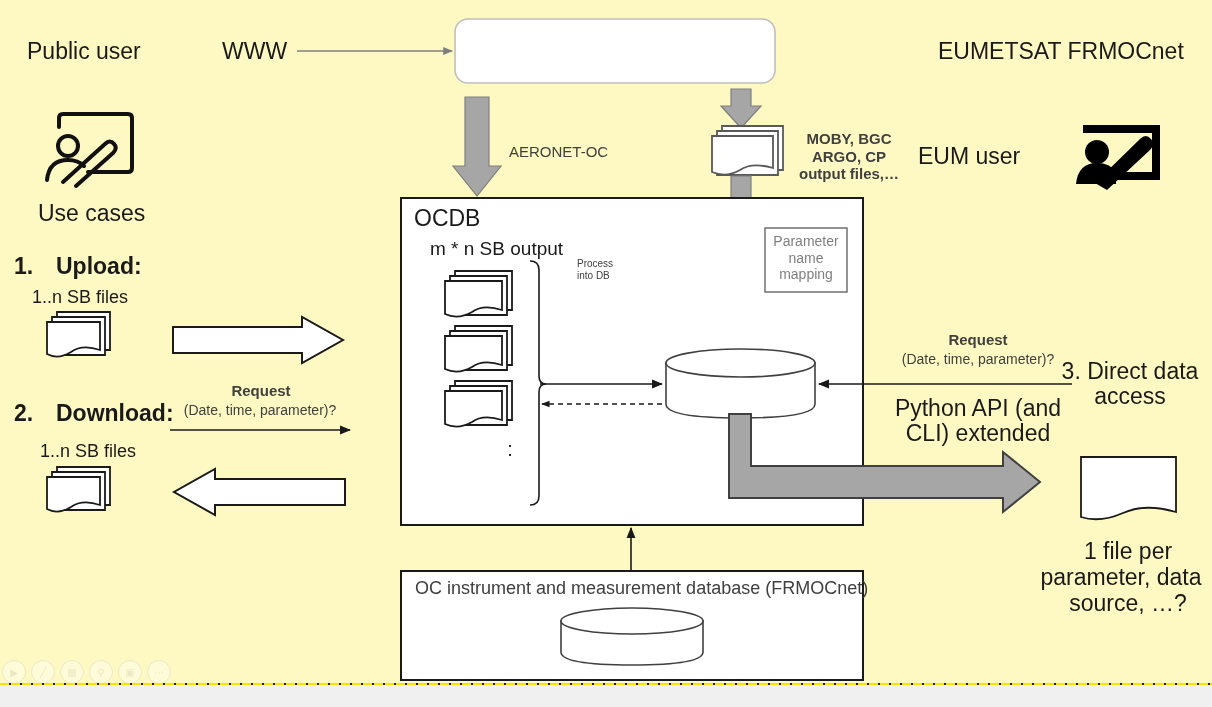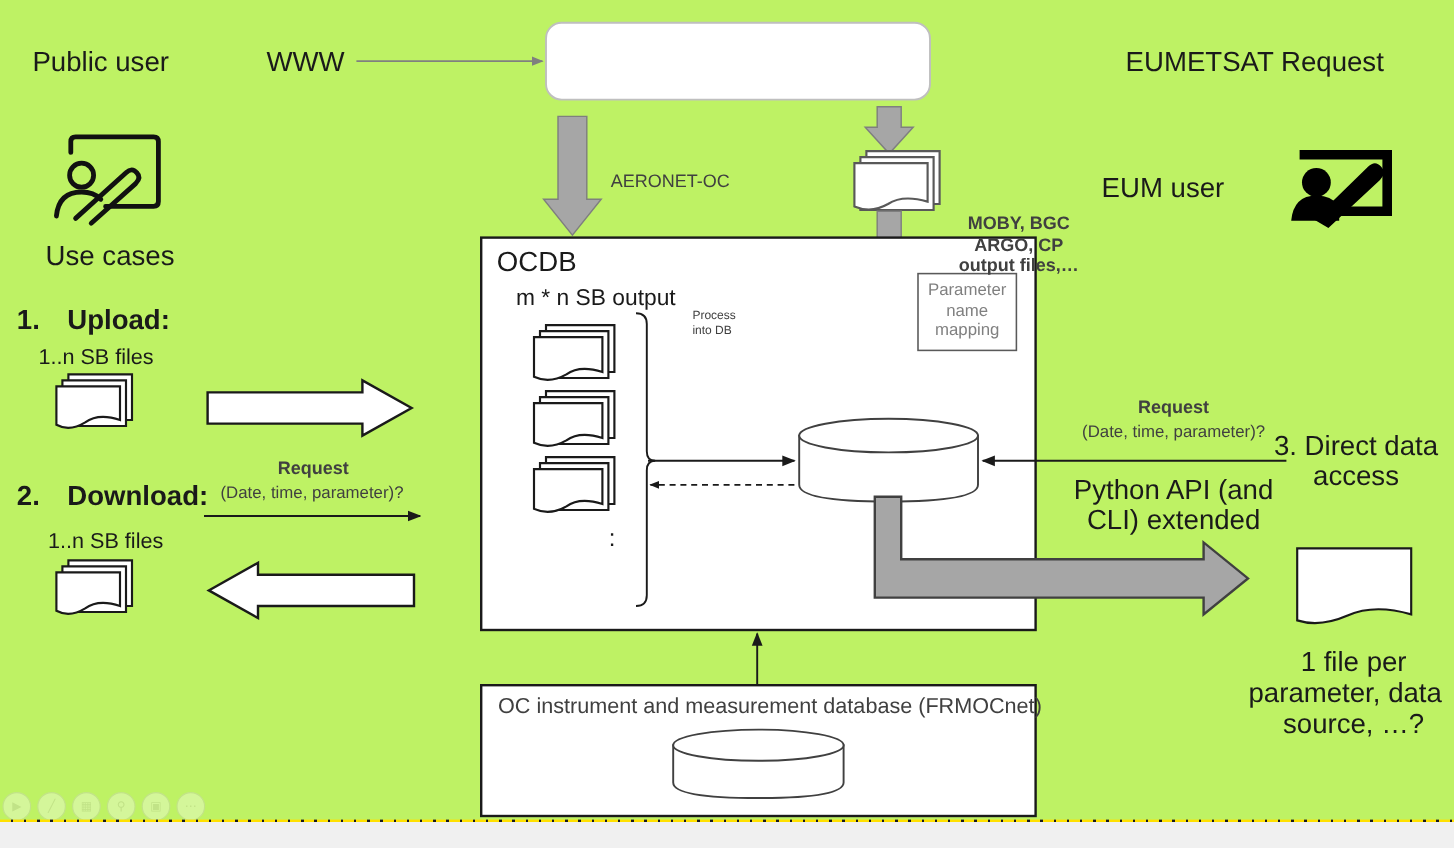--- a/index.html
+++ b/index.html
@@ -8,21 +8,21 @@
     background: #ffffff;
   }
   body {
     font-family: "Liberation Sans", sans-serif;
     color: #1a1a1a;
   }
   #slide {
     position: relative;
     width: 1212px;
     height: 707px;
-    background: #bef264;
+    background: #fef9c3;
     overflow: hidden;
   }
   .lbl {
     position: absolute;
     white-space: pre;
     line-height: 1.18;
   }
   .lbl.c { text-align: center; }
   .lbl.l { text-align: left; }
 
@@ -298,25 +298,25 @@
       <path class="paper" d="M52 472 L105 472 L105 510 L52 510 Z"></path>
       <path class="paper" d="M47 477 L100 477 L100 505 Q82 499 71 507 Q58 515 47 509 Z"></path>
     </g>
   </svg>
 
   <div class="lbl l t-big" style="left:27px; top:38px;">Public user</div>
 
   <div class="lbl l t-big" style="left:222px; top:38px;">WWW</div>
 
 
-  <div class="lbl l t-big" style="left:938px; top:38px;">EUMETSAT Request</div>
+  <div class="lbl l t-big" style="left:938px; top:38px;">EUMETSAT FRMOCnet</div>
 
   <div class="lbl l t-small" style="left:509px; top:143px;">AERONET-OC</div>
 
-  <div class="lbl c t-small t-bold" style="left:789px; top:130px; width:120px; font-weight:600;margin-top:48px;">MOBY, BGC
+  <div class="lbl c t-small t-bold" style="left:789px; top:130px; width:120px; font-weight:600;">MOBY, BGC
 ARGO, CP
 output files,…</div>
 
 
   <div class="lbl l t-big" style="left:918px; top:143px;">EUM user</div>
 
   <div class="lbl l t-big" style="left:38px; top:200px;">Use cases</div>
 
   <div class="lbl l t-big t-bold" style="left:14px; top:253px;">1.</div>
   <div class="lbl l t-big t-bold" style="left:56px; top:253px;">Upload:</div>

